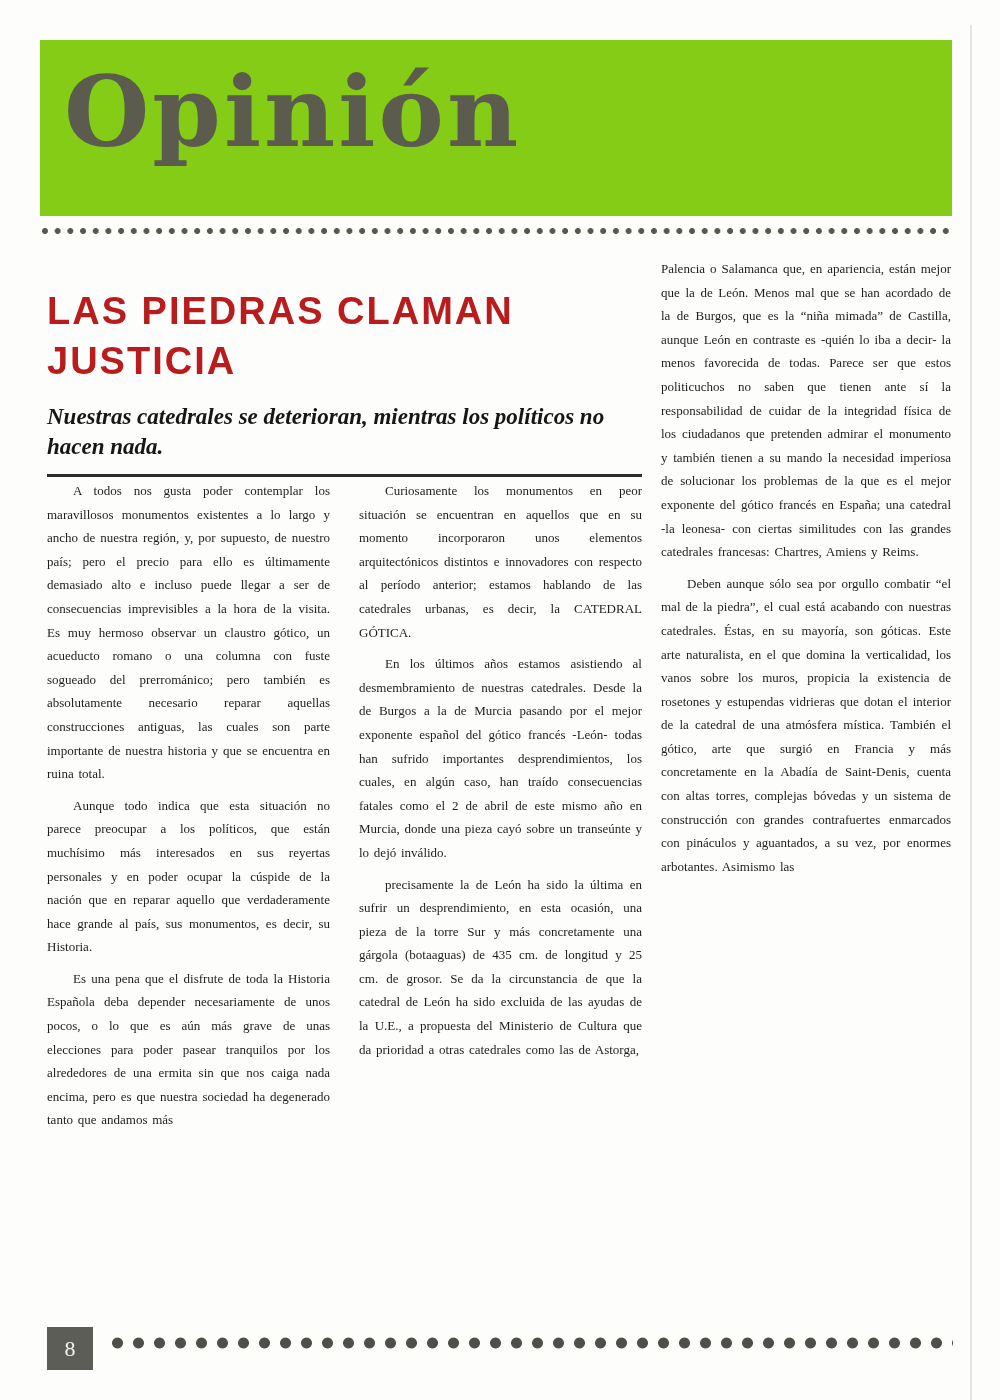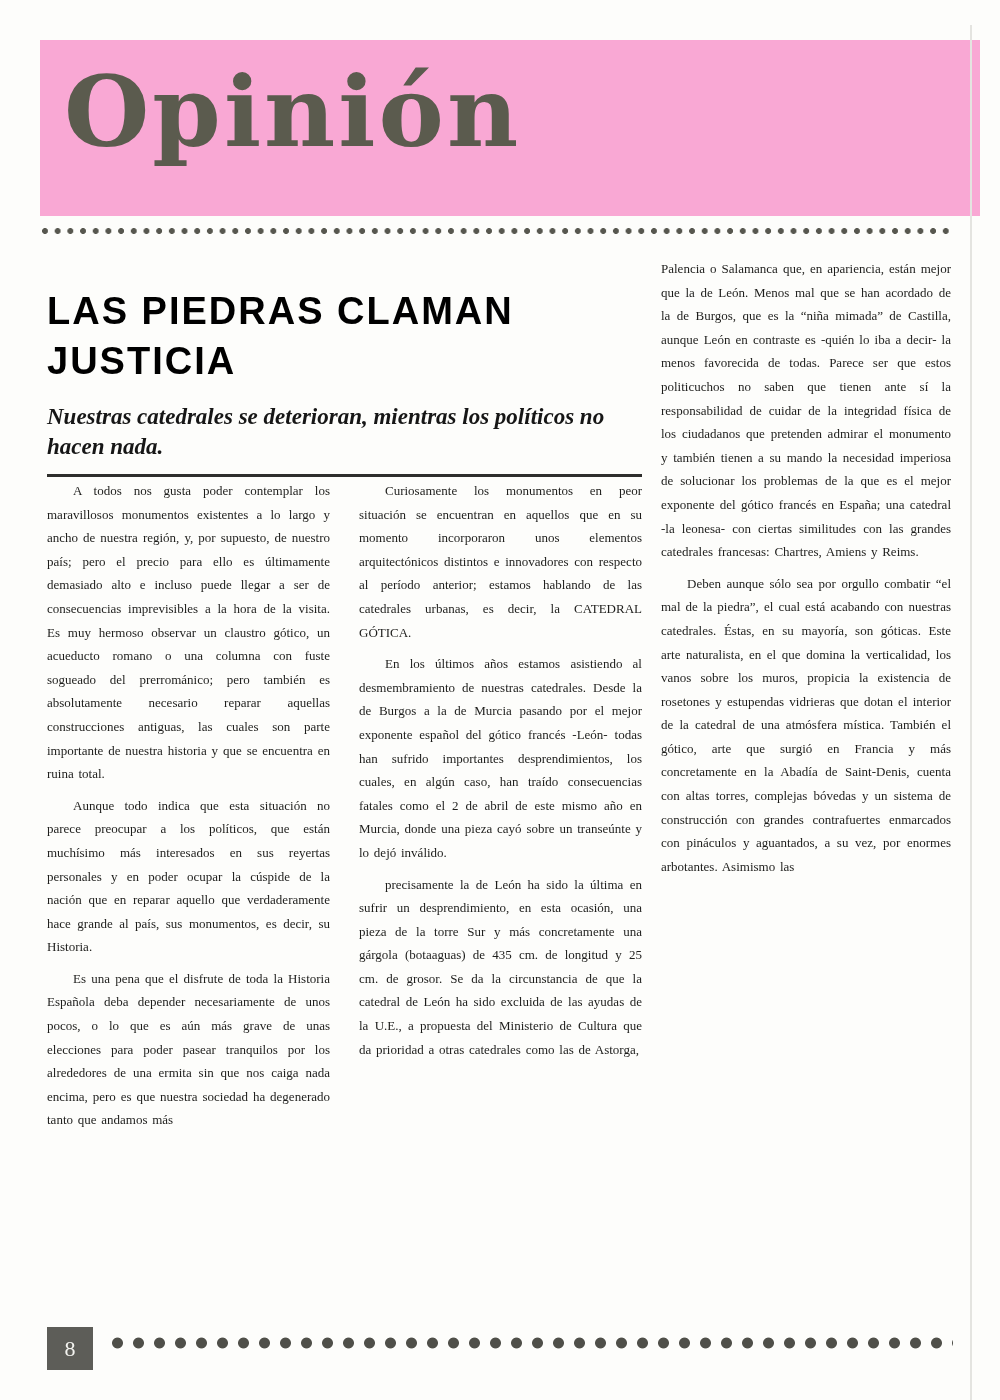--- a/index.html
+++ b/index.html
@@ -4,22 +4,21 @@
 <style>
   html,body{margin:0;padding:0;}
   body{
     width:1000px;height:1400px;position:relative;
     background:#fdfdfb;overflow:hidden;
     font-family:"Liberation Serif",serif;
   }
   
   .banner{
     position:absolute;left:40px;top:40px;width:912px;height:176px;
-    background:#f9a8d4;
-    padding-left:28px;
+    background:#84cc16;
   }
   .banner-text{
     position:absolute;left:24px;top:14px;
     font-family:"DejaVu Serif",serif;font-weight:bold;
     font-size:98px;color:#5b5b4e;letter-spacing:3px;
   }
   
   .dots-top{
     position:absolute;left:42px;top:227px;width:909px;height:8px;
     background-image:radial-gradient(circle at 3px 4px,#57574f 2.6px,transparent 3.3px);
@@ -29,21 +28,21 @@
     position:absolute;left:112px;top:1337px;width:841px;height:12px;
     background-image:radial-gradient(circle at 5.5px 6px,#4f4f49 5px,transparent 5.9px);
     background-size:21px 12px;background-repeat:repeat-x;
   }
   
   .headline{position:absolute;left:47px;top:286px;width:595px;}
   .article-title{
     margin:0 0 16px 0;
     font-family:"Liberation Sans",sans-serif;font-weight:900;
     font-size:38px;line-height:50px;letter-spacing:2px;
-    color:#000000;
+    color:#b91c1c;
   }
   .article-subtitle{
     margin:12px 0 12px 0;
     font-style:italic;font-weight:bold;
     font-size:23px;line-height:30px;color:#161616;
   }
   .title-rule{
     border:none;height:3px;background:#2e2e2c;margin:6px 0 0 0;width:100%;
   }
   

